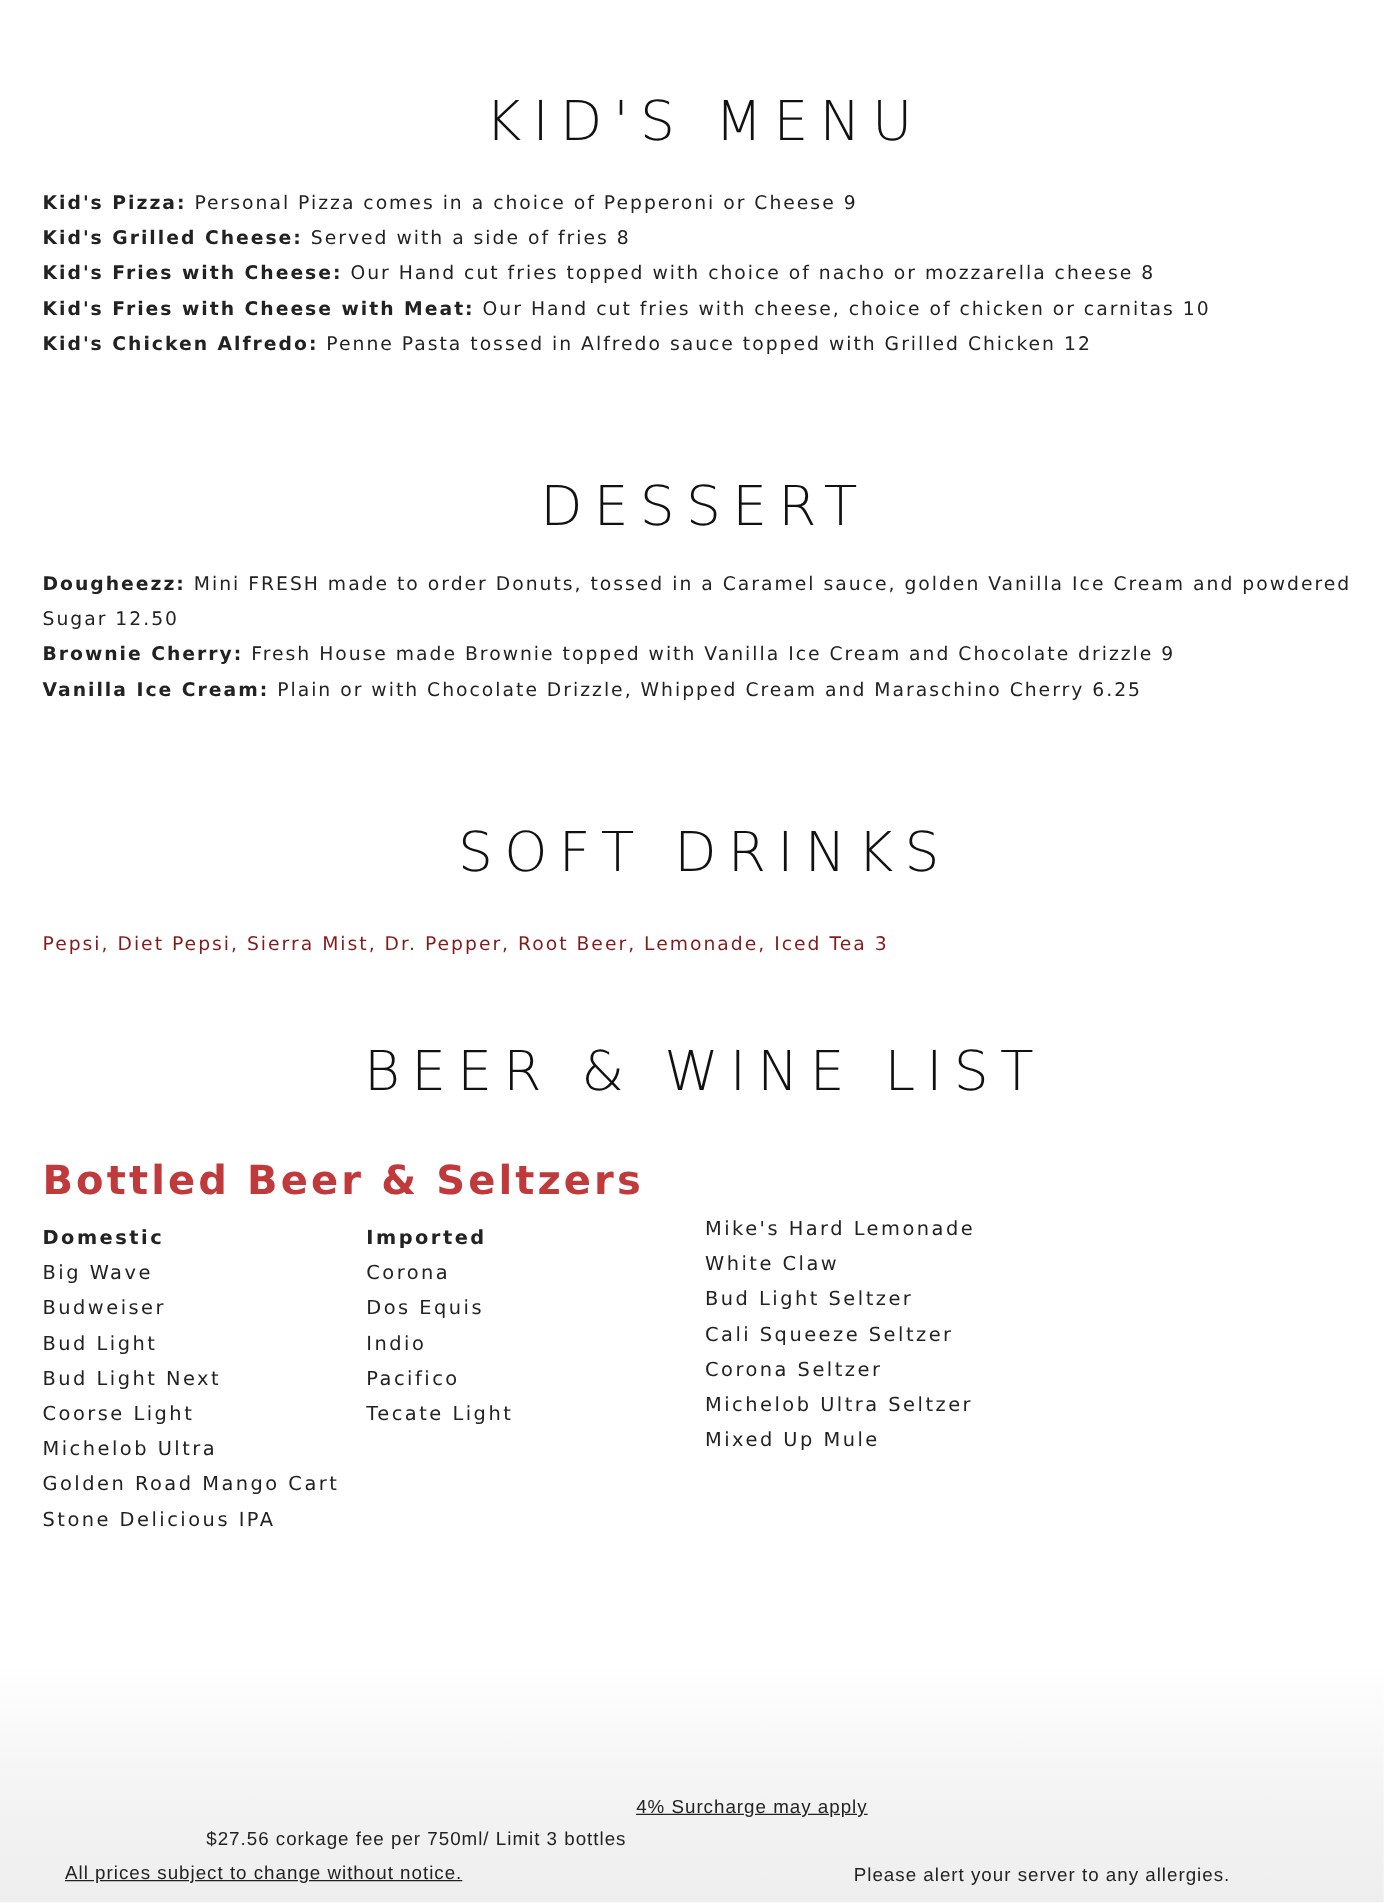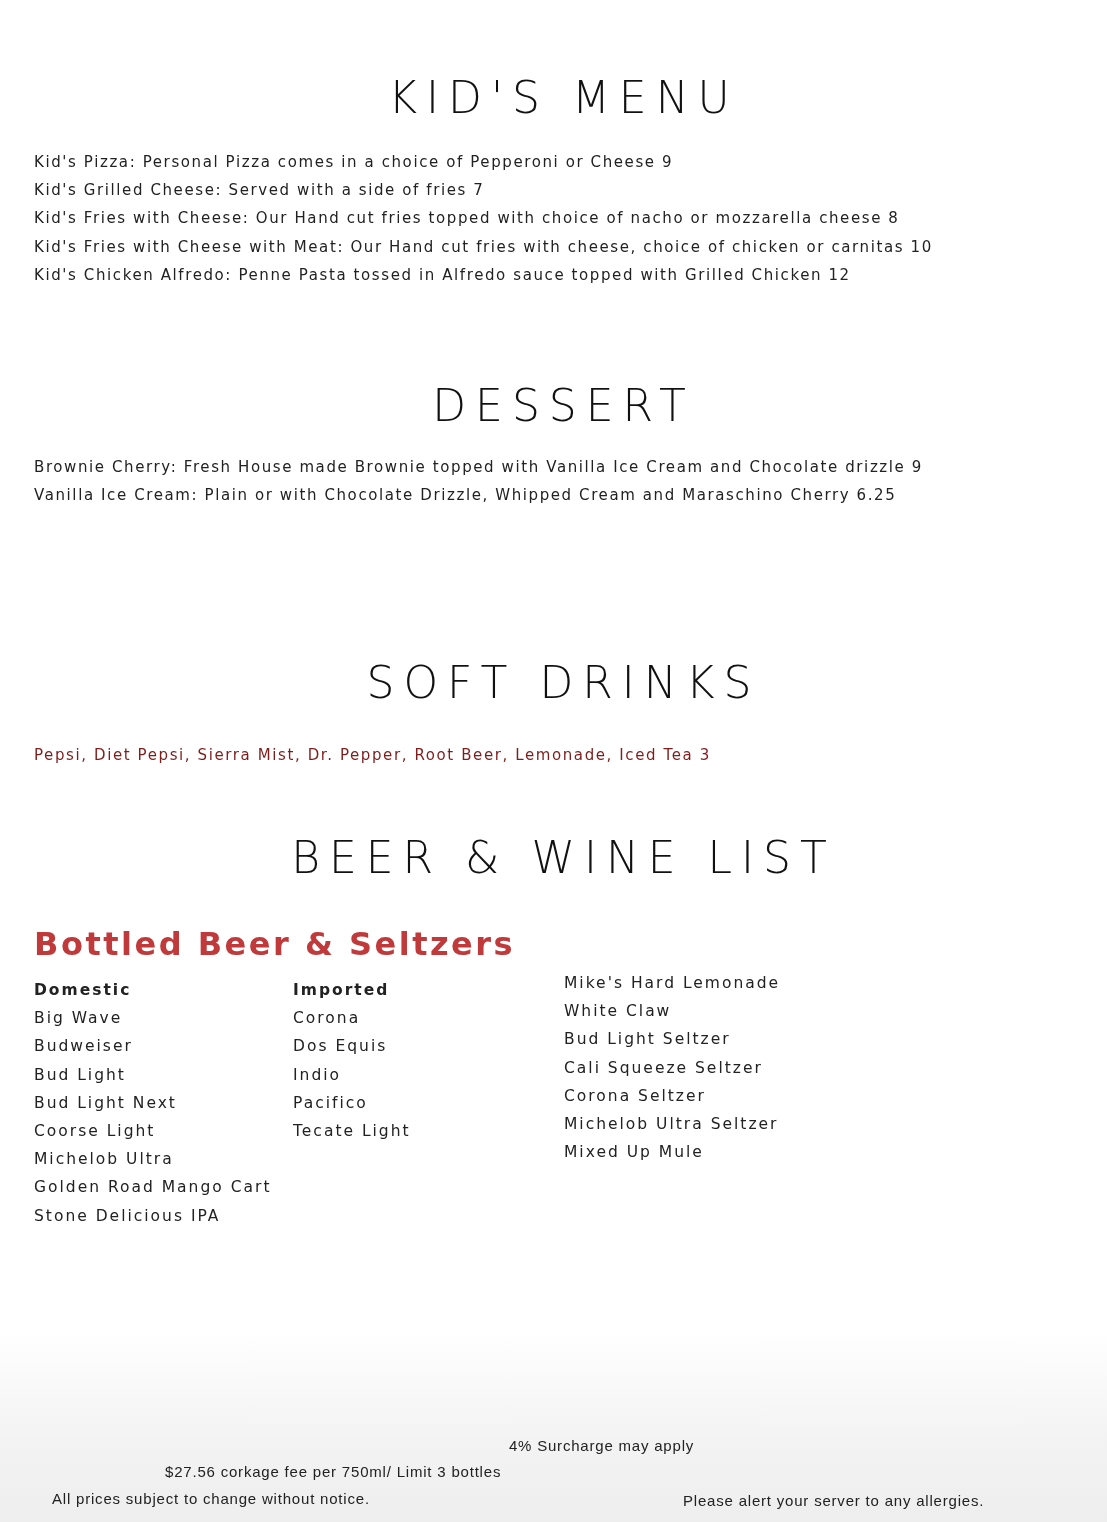--- a/index.html
+++ b/index.html
@@ -12,46 +12,47 @@
     position: absolute; left: 0; width: 1033px; text-align: center;
     font-family: "DejaVu Sans", sans-serif; font-weight: 300;
     font-size: 44px; letter-spacing: 9px; color: #111; margin: 0;
     padding-left: 94px; box-sizing: border-box; line-height: 1;
   }
   .items { position: absolute; left: 34px; margin: 0; padding: 0; list-style: none; }
   .items li {
     font-size: 15px; letter-spacing: 1.6px; line-height: 28.2px; color: #222;
     white-space: nowrap;
   }
-  .items li .n { font-weight: normal; margin-top: 17px; }
+  .items li .n { font-weight: bold; margin-top: 17px; }
   .dessert li { white-space: normal; width: 1070px; }
   .soft { position: absolute; left: 34px; top: 746px; font-size: 15px; letter-spacing: 1.6px; color: #7f1d1d; }
   .sub {
     position: absolute; left: 34px; top: 925px; font-size: 32px; letter-spacing: 2.5px;
     font-weight: bold; color: #c0393b; margin: 0; line-height: 1.2;
   }
   .col { position: absolute; margin: 0; padding: 0; list-style: none; }
   .col li { font-size: 15.5px; letter-spacing: 2px; line-height: 28.2px; color: #222; white-space: nowrap; }
   .col li.h { font-weight: bold; }
-  .footer { position: absolute; left: 0; width: 1107px; font-family: "Liberation Sans", sans-serif; font-size: 15px; color: #222; letter-spacing: 0.8px; }
+  .footer { position: absolute; left: 0; width: 1107px; font-family: "Liberation Sans", sans-serif; font-size: 15px; color: #222; letter-spacing: 0.8px; text-decoration: underline; }
 </style>
 </head>
 <body>
 
 <h1 class="heading" style="top:76px;">KID'S MENU</h1>
 <ul class="items" style="top:148px;">
   <li><span class="n">Kid's Pizza:</span><span> Personal Pizza comes in a choice of Pepperoni or Cheese 9</span></li>
-  <li><span class="n">Kid's Grilled Cheese:</span><span> Served with a side of fries 7</span></li>
+  <li><span class="n">Kid's Grilled Cheese:</span><span> Served with a side of fries 8</span></li>
   <li><span class="n">Kid's Fries with Cheese:</span><span> Our Hand cut fries topped with choice of nacho or mozzarella cheese 8</span></li>
   <li><span class="n">Kid's Fries with Cheese with Meat:</span><span>  Our Hand cut fries with cheese, choice of chicken or carnitas 10</span></li>
   <li><span class="n">Kid's Chicken Alfredo:</span><span> Penne Pasta tossed in Alfredo sauce topped with Grilled Chicken 12</span></li>
 </ul>
 
 <h1 class="heading" style="top:384px;">DESSERT</h1>
 <ul class="items dessert" style="top:453px;">
+  <li><span class="n">Dougheezz:</span><span> Mini FRESH made to order Donuts, tossed in a Caramel sauce, golden Vanilla Ice Cream and powdered Sugar 12.50</span></li>
   <li><span class="n">Brownie Cherry:</span><span> Fresh House made Brownie topped with Vanilla Ice Cream and Chocolate drizzle 9</span></li>
   <li><span class="n">Vanilla Ice Cream:</span><span> Plain or with Chocolate Drizzle, Whipped Cream and Maraschino Cherry  6.25</span></li>
 </ul>
 
 <h1 class="heading" style="top:661px;">SOFT DRINKS</h1>
 <div class="soft">Pepsi, Diet Pepsi, Sierra Mist, Dr. Pepper, Root Beer, Lemonade, Iced Tea 3</div>
 
 <h1 class="heading" style="top:836px;">BEER &amp; WINE LIST</h1>
 <h2 class="sub">Bottled Beer &amp; Seltzers</h2>
 

